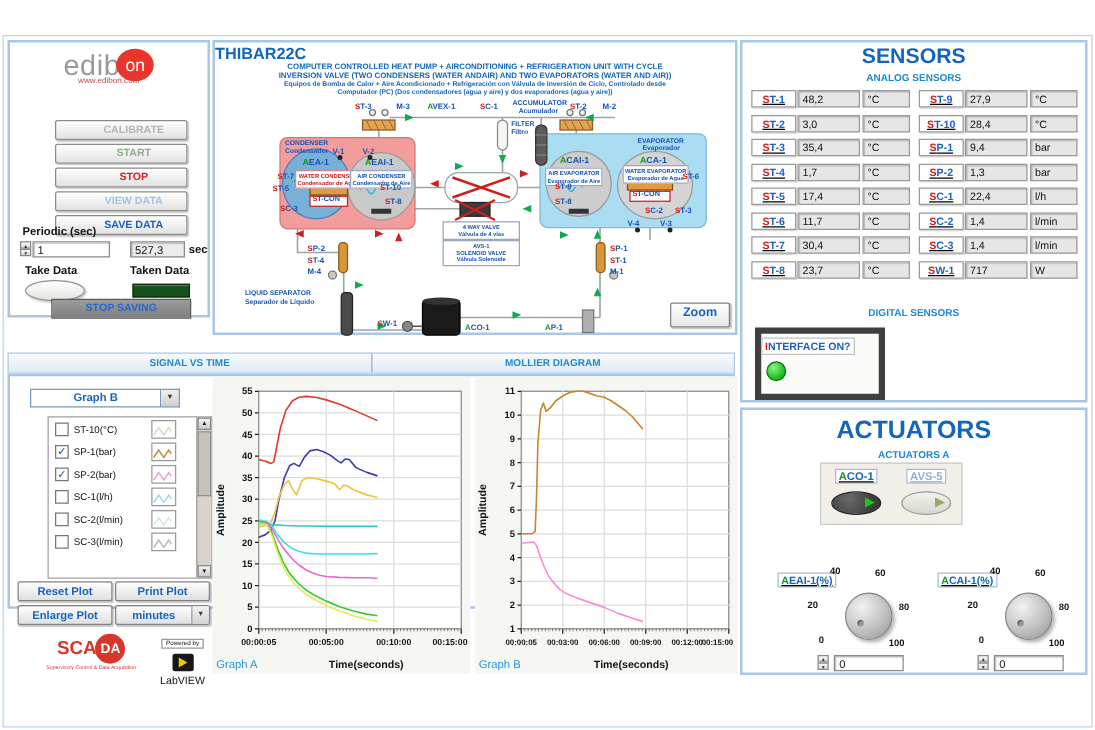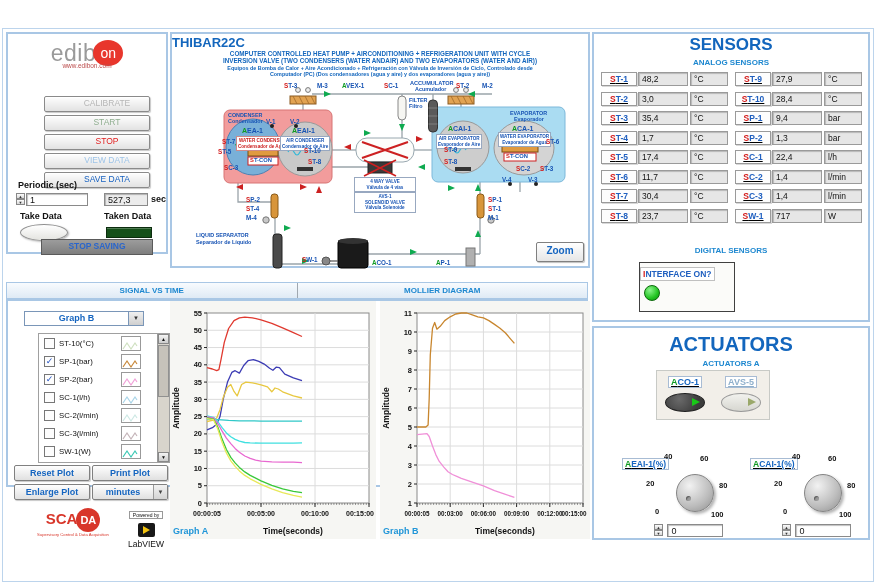--- a/index.html
+++ b/index.html
@@ -8,21 +8,21 @@
   .outer{position:absolute;left:2px;top:28px;width:870px;height:552px;border:1px solid #bcd4ec;background:#fff;}
   .panel{position:absolute;background:#fff;border:2px solid #a9c7e5;box-sizing:border-box;}
   
   #controlPanel{left:6px;top:32px;width:162px;height:222px;}
   .logo{text-align:center;margin-top:3px;line-height:30px;}
   .logo-text{font-size:23px;color:#9a9a9a;letter-spacing:.5px;vertical-align:middle;}
   .logo-circle{display:inline-block;width:30px;height:26px;margin-left:-3px;background:#e8362c;border-radius:50%;
     color:#fff;font-size:14px;line-height:26px;text-align:center;vertical-align:middle;}
   .logo-url{font-size:6.5px;color:#bb4a4a;text-align:center;margin-top:-6px;}
   .btn-col{position:absolute;left:36px;top:62px;width:106px;}
-  .lv-btn{height:14px;line-height:13px;font-size:8.5px;font-weight:normal;text-align:center;margin-bottom:3px;
+  .lv-btn{height:14px;line-height:13px;font-size:8.5px;font-weight:bold;text-align:center;margin-bottom:3px;
     background:linear-gradient(#fefefe,#e2e2e2);border:1px solid #8a8a8a;border-radius:2px;
     box-shadow:inset 0 1px 0 #fff,1px 1px 1px rgba(0,0,0,.22);cursor:pointer;padding-left:20px;}
   .b-cal{color:#b6b6b6}.b-start{color:#8fae8f}.b-stop{color:#e01c1c}.b-view{color:#9ec4e8}.b-save{color:#1560c0}
   .small-label{position:absolute;font-size:9px;font-weight:bold;color:#111;}
   .sunken{background:#fff;border:1px solid #8a8a8a;box-shadow:inset 1px 1px 1px rgba(0,0,0,.25);
     font-size:9px;color:#111;padding:0 0 0 3px;box-sizing:border-box;height:13px;line-height:12px;}
   .ind{background:#ececec;}
   .spn{position:absolute;width:9px;height:13px;}
   .spn span{display:block;height:6px;font-size:4px;line-height:6px;text-align:center;color:#333;
     background:linear-gradient(#fcfcfc,#d8d8d8);border:1px solid #888;box-sizing:border-box;cursor:pointer;}
@@ -54,21 +54,21 @@
   .sen-grid{position:absolute;top:38px;left:7px;right:1px;display:flex;gap:6px;}
   .sen-col{width:128px;}
   .sen-row{display:flex;margin-bottom:5.5px;align-items:center;}
   .sen-name{width:36px;height:14px;line-height:13px;text-align:center;background:#fdfdfd;border:1px solid #9a9a9a;
     box-shadow:1px 1px 0 #d8d8d8;font-size:8.5px;font-weight:bold;text-decoration:underline;box-sizing:border-box;}
   .sen-name .rfl{color:#d41c1c}.sen-name span.rest{color:#2060c0}
   .sen-val{width:50px;height:14px;line-height:13px;margin-left:1px;background:#e6e6e6;border:1px solid #9a9a9a;
     box-shadow:inset 1px 1px 1px rgba(0,0,0,.2);font-size:8.5px;padding-left:3px;box-sizing:border-box;color:#111;}
   .sen-unit{width:38px;height:14px;line-height:13px;margin-left:2px;background:#e6e6e6;border:1px solid #9a9a9a;
     box-shadow:inset 1px 1px 1px rgba(0,0,0,.2);font-size:8.5px;padding-left:3px;box-sizing:border-box;color:#111;}
-  .iface-box{position:absolute;left:10px;top:228px;width:94px;height:48px;background:#fbfbf9;border:1px solid #404040;margin-left:35px;}
+  .iface-box{position:absolute;left:10px;top:228px;width:94px;height:48px;background:#fbfbf9;border:5px solid #404040;}
   .iface-label{font-size:8.5px;font-weight:bold;border:1px solid #c0c0c0;display:inline-block;padding:1px 2px;background:#fff;}
   .iface-label .rfl{color:#d41c1c}.iface-label .rest{color:#2060c0}
   .led{width:14px;height:14px;border-radius:50%;margin:4px 0 0 4px;
     background:radial-gradient(circle at 35% 30%,#8cf48c,#22c422 60%,#0f8a0f);border:1px solid #0a6a0a;}
   
   #actuatorsPanel{left:592px;top:326px;width:278px;height:214px;}
   .act-title{text-align:center;font-size:20px;font-weight:bold;color:#1366bd;margin-top:5px;}
   .act-sub{text-align:center;font-size:8px;font-weight:bold;color:#1e88d0;margin-top:3px;}
   .toggle-box{position:absolute;left:62px;top:42px;width:112px;height:48px;background:#f2efe9;border:1px solid #c8cac6;display:flex;}
   .tg{width:50%;text-align:center;position:relative;}
@@ -132,21 +132,21 @@
   .labview{position:absolute;left:112px;top:202px;text-align:center;width:52px;}
   .pb{display:inline-block;font-size:5px;border:1px solid #999;background:#fff;padding:0 3px;color:#111;}
   .lv-icon{width:17px;height:14px;background:#181818;border-radius:2px;margin:2px auto;position:relative;}
   .lv-icon:after{content:"";position:absolute;left:5px;top:3px;border-top:4px solid transparent;
     border-bottom:4px solid transparent;border-left:7px solid #f4c410;}
   .lv-text{font-size:8.5px;color:#111;}
   .graph{position:absolute;top:0;height:238px;background:#f6f6f3;}
   #graphA{left:162px;width:206px;}
   #graphB{left:372px;width:210px;}
   .gmount{position:absolute;inset:0;}
-  .gtitle{position:absolute;left:3px;bottom:3px;font-size:9px;font-weight:bold;color:#2196d8;}
+  .gtitle{position:absolute;left:3px;bottom:3px;font-size:9px;font-weight:normal;color:#2196d8;}
   .gxlabel{position:absolute;left:40px;right:0;bottom:3px;text-align:center;font-size:8.5px;font-weight:bold;color:#111;}
 </style>
 </head>
 <body>
 
 <div class="app">
   <div class="outer"></div>
 
   <div class="panel" id="controlPanel">
     <div class="logo">
@@ -516,27 +516,20 @@
           <span class="ch-label">SC-2(l/min)</span>
           <span class="ch-thumb"><svg width="16" height="11">
               <polyline points="1,9 5,3 9,9 13,3 15,6" fill="none" stroke="#cde8e4" stroke-width="1.2"></polyline>
             </svg></span>
         </div>
         <div class="ch-row">
           <span class="ch-cb"></span>
           <span class="ch-label">SC-3(l/min)</span>
           <span class="ch-thumb"><svg width="16" height="11">
               <polyline points="1,9 5,3 9,9 13,3 15,6" fill="none" stroke="#c4b4b8" stroke-width="1.2"></polyline>
-            </svg></span>
-        </div>
-        <div class="ch-row">
-          <span class="ch-cb"></span>
-          <span class="ch-label">SW-1(W)</span>
-          <span class="ch-thumb"><svg width="16" height="11">
-              <polyline points="1,9 5,3 9,9 13,3 15,6" fill="none" stroke="#3cc8b4" stroke-width="1.2"></polyline>
             </svg></span>
         </div>
         <div class="ch-scroll">
         <div class="sc-arrow">▲</div>
         <div class="sc-thumb"></div>
         <div class="sc-arrow sc-down">▼</div>
       </div>
       </div>
     <div class="pbtn" style="left:6px;top:164px;width:76px">Reset Plot</div>
     <div class="pbtn" style="left:84px;top:164px;width:76px">Print Plot</div>

